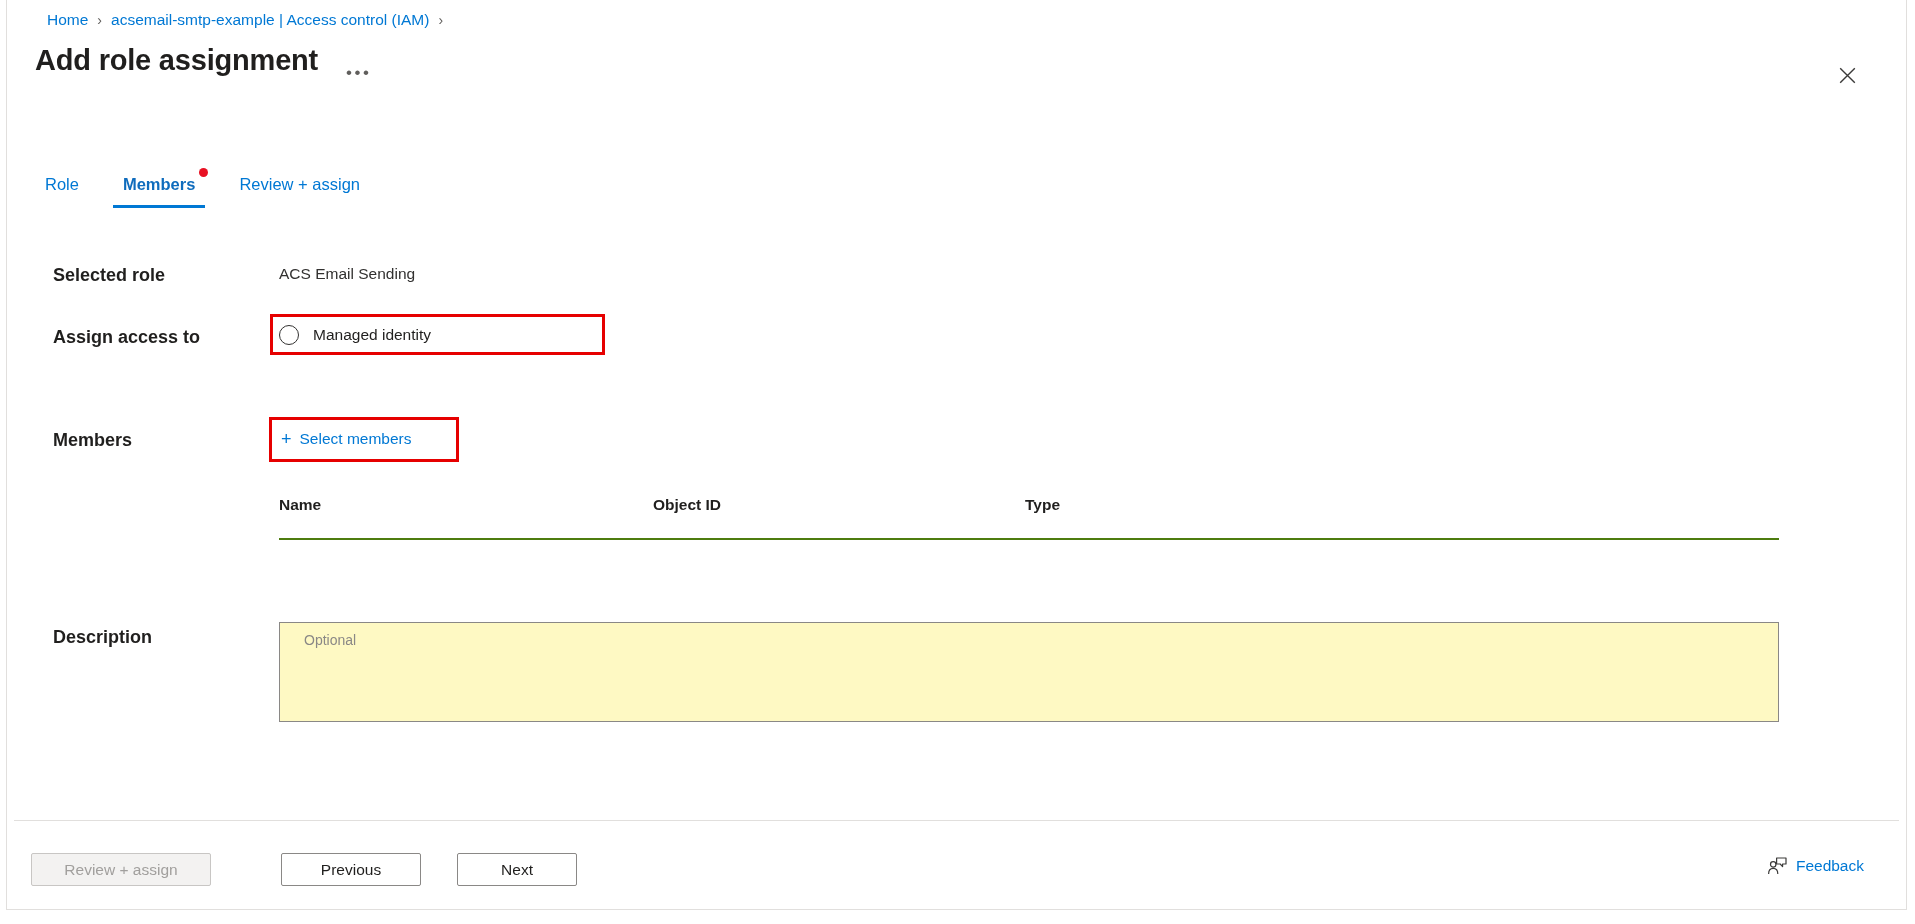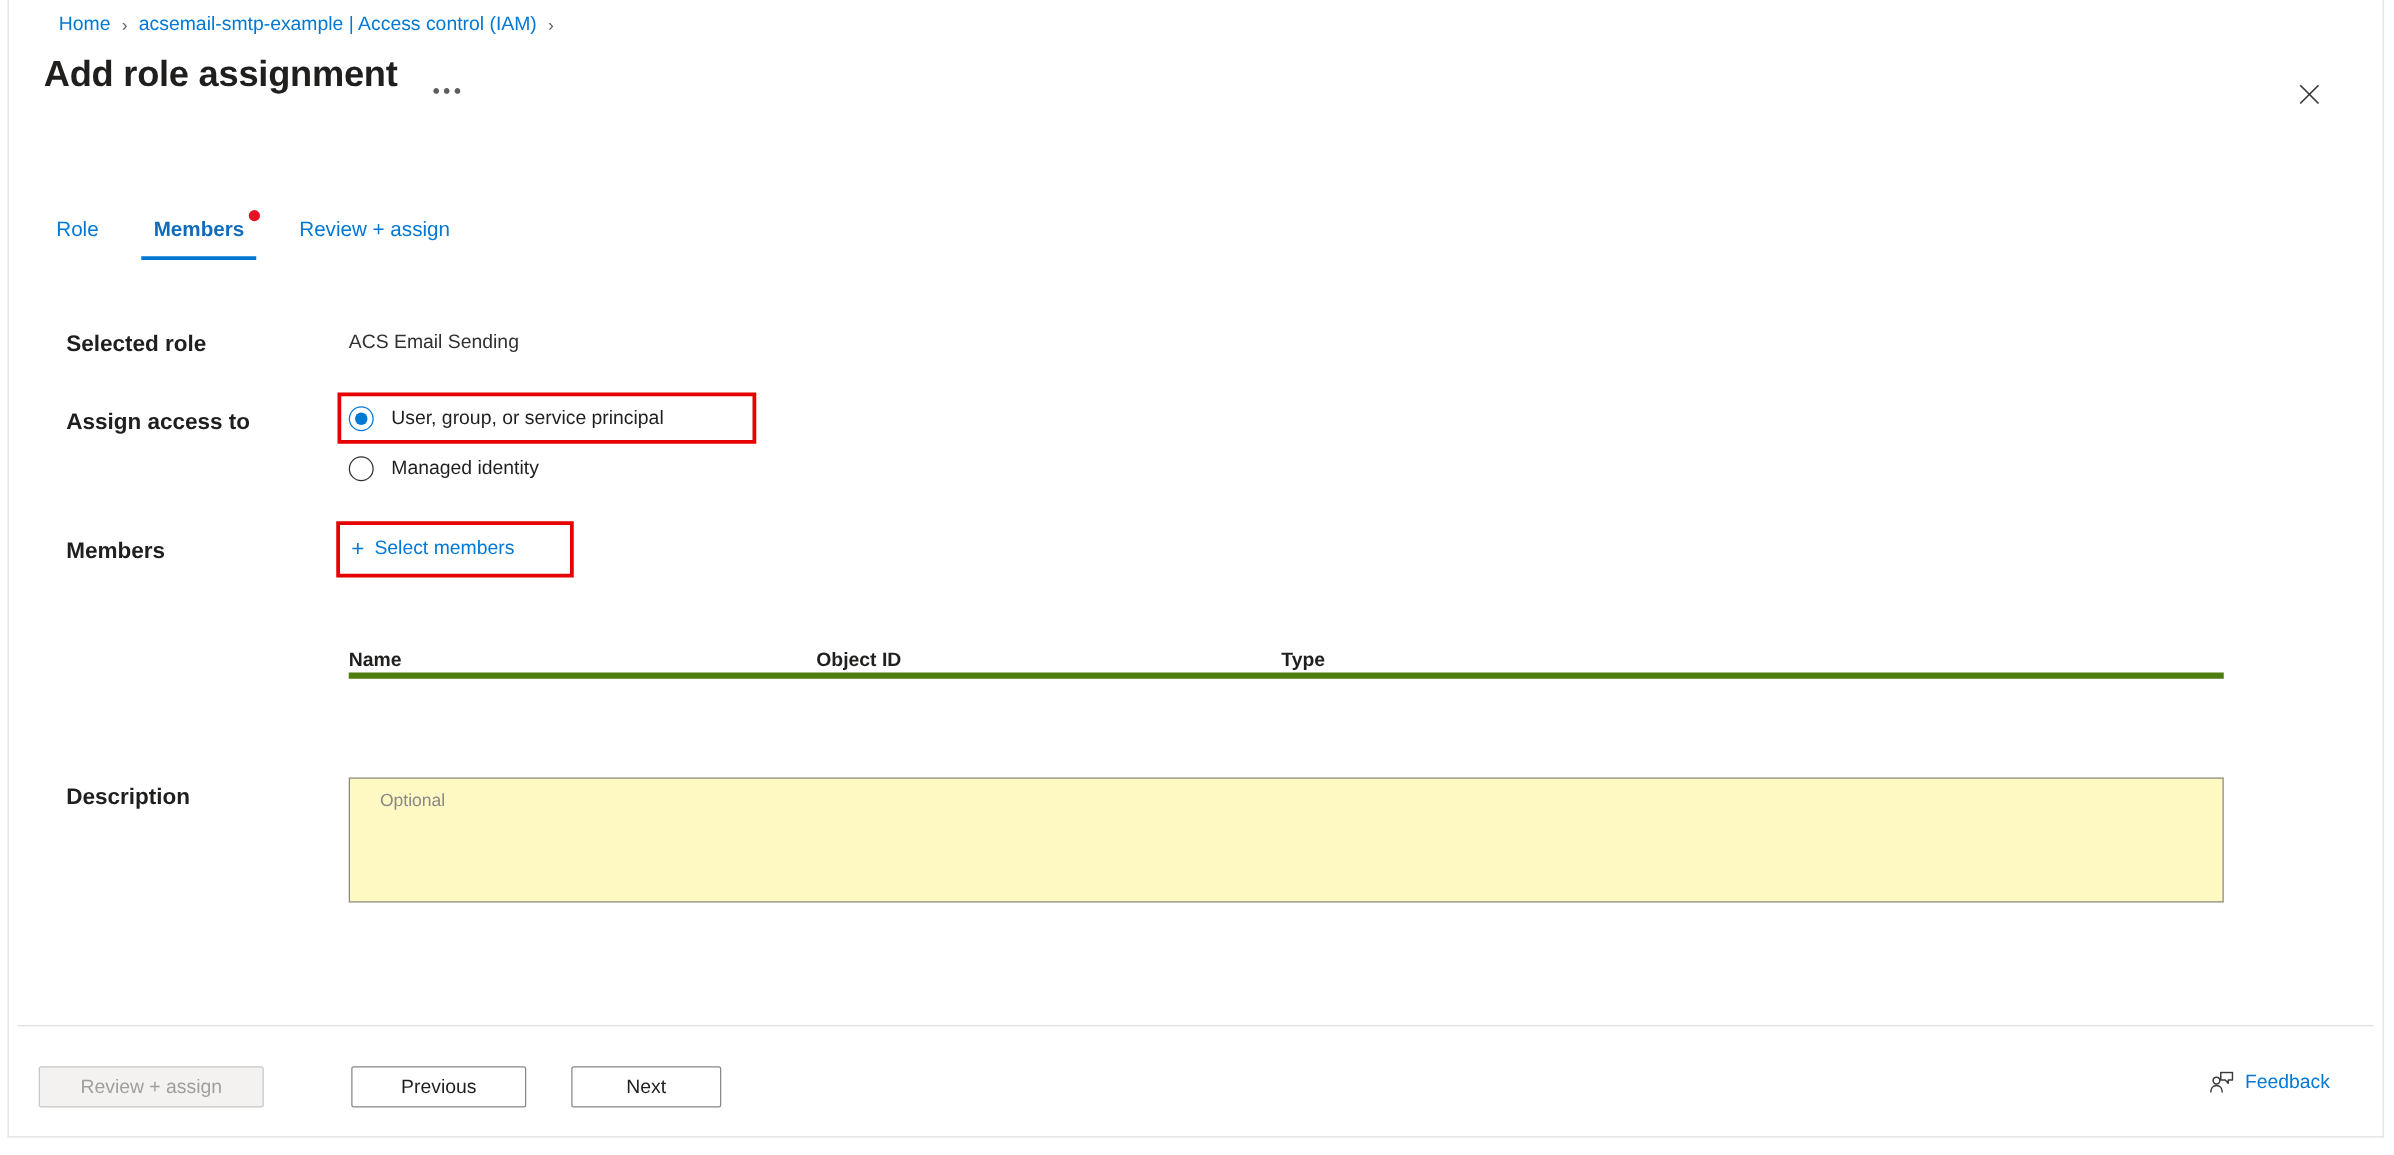--- a/index.html
+++ b/index.html
@@ -255,23 +255,23 @@
 
   
   .members-table {
     position: absolute;
     left: 272px;
     top: 496px;
     width: 1500px;
   }
   .mt-header {
     display: flex;
-    align-items: flex-end;
+    align-items: flex-start;
     height: 42px;
-    border-bottom: 5px solid #4d7c0f;
+    border-bottom: 2px solid #4d7c0f;
   }
   .mt-col {
     font-size: 15.5px;
     font-weight: 700;
     color: #201f1e;
     white-space: nowrap;
   }
   .mt-col-name { width: 374px; }
   .mt-col-objectid { width: 372px; }
   .mt-col-type { width: 300px; }
@@ -404,24 +404,20 @@
       </div>
     </div>
 
     <div class="form">
 
       <div class="label lbl-selected-role">Selected role</div>
       <div class="value-text val-selected-role">ACS Email Sending</div>
 
       <div class="label lbl-assign-access">Assign access to</div>
       <div class="radio-group">
-        <div class="radio-row checked">
-          <span class="radio-mark"></span>
-          <span class="radio-label">User, group, or service principal</span>
-        </div>
         <div class="radio-row">
           <span class="radio-mark"></span>
           <span class="radio-label">Managed identity</span>
         </div>
       </div>
       <div class="hl-box hl-radio"></div>
 
       <div class="label lbl-members">Members</div>
       <div class="select-members-link">
         <span class="plus">+</span>

